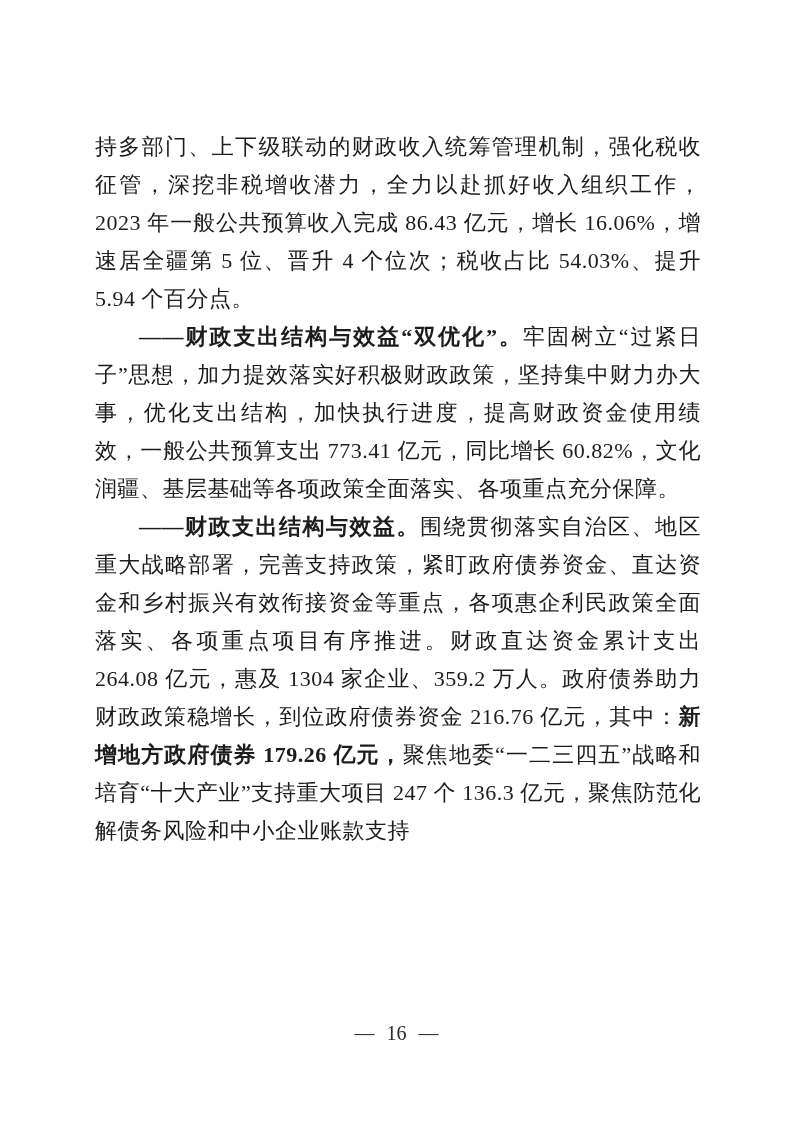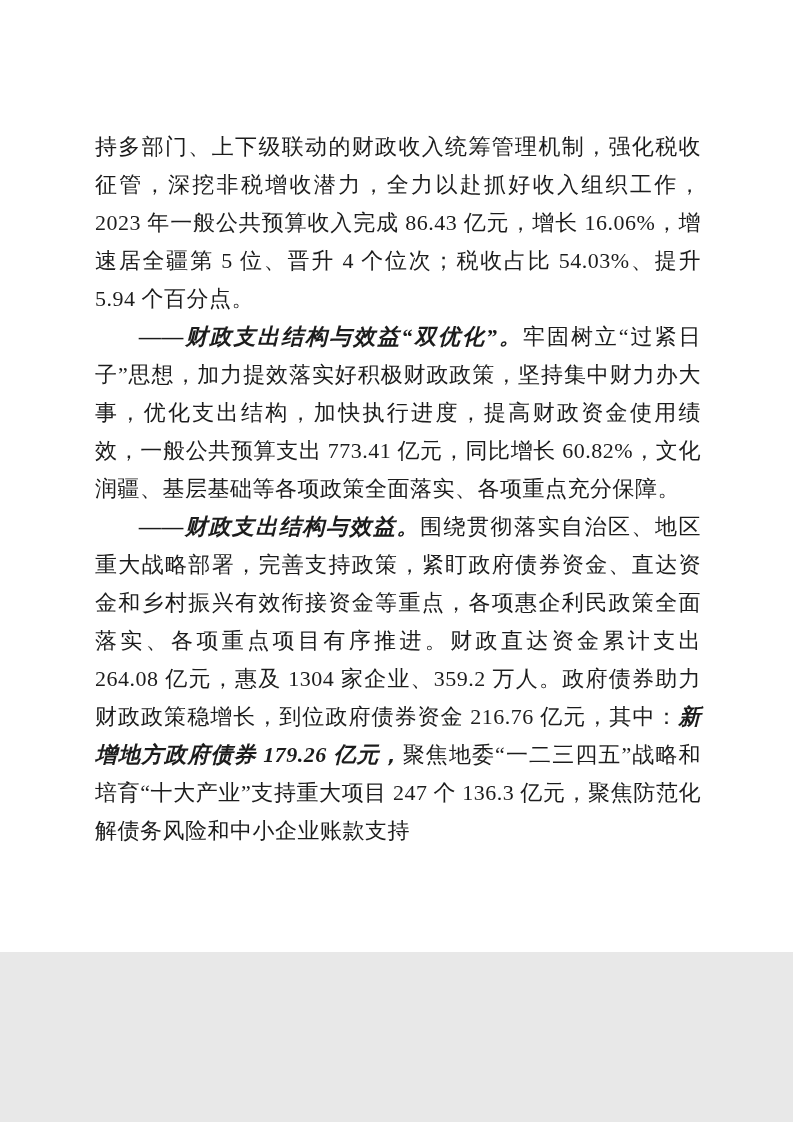--- a/index.html
+++ b/index.html
@@ -3,21 +3,21 @@
 <meta charset="utf-8">
 <style>
   html, body {
     margin: 0;
     padding: 0;
     background: #e8e8e8;
   }
   .page {
     position: relative;
     width: 793px;
-    height: 952px;
+    height: 1122px;
     margin: 0 auto;
     background: #ffffff;
     overflow: hidden;
     font-family: "Liberation Serif", "DejaVu Serif", serif;
     color: #1c1c1c;
   }
   .content {
     position: absolute;
     left: 95px;
     top: 128px;
@@ -33,21 +33,20 @@
     letter-spacing: 0.5px;
   }
   .content p.indent {
     text-indent: 2em;
   }
   .content p.heading span {
     font-weight: 700;
   }
   .run-bold {
     font-weight: 700;
-    font-style: italic;
   }
   .footer {
     position: absolute;
     left: 0;
     top: 1018px;
     width: 100%;
     text-align: center;
     font-size: 20px;
     line-height: 30px;
     color: #2a2a2a;
@@ -61,14 +60,17 @@
 <body>
 
 <div class="page">
 
   <main class="content" id="doc-body">
       <p class="body-para"><span>持多部门、上下级联动的财政收入统筹管理机制，强化税收征管，深挖非税增收潜力，全力以赴抓好收入组织工作，2023 年一般公共预算收入完成 86.43 亿元，增长 16.06%，增速居全疆第 5 位、晋升 4 个位次；税收占比 54.03%、提升 5.94 个百分点。</span></p>
       <p class="indent body-para"><span class="run-bold">——财政支出结构与效益“双优化”。</span><span>牢固树立“过紧日子”思想，加力提效落实好积极财政政策，坚持集中财力办大事，优化支出结构，加快执行进度，提高财政资金使用绩效，一般公共预算支出 773.41 亿元，同比增长 60.82%，文化润疆、基层基础等各项政策全面落实、各项重点充分保障。</span></p>
       <p class="indent body-para"><span class="run-bold">——财政支出结构与效益。</span><span>围绕贯彻落实自治区、地区重大战略部署，完善支持政策，紧盯政府债券资金、直达资金和乡村振兴有效衔接资金等重点，各项惠企利民政策全面落实、各项重点项目有序推进。财政直达资金累计支出 264.08 亿元，惠及 1304 家企业、359.2 万人。政府债券助力财政政策稳增长，到位政府债券资金 216.76 亿元，其中：</span><span class="run-bold">新增地方政府债券 179.26 亿元，</span><span>聚焦地委“一二三四五”战略和培育“十大产业”支持重大项目 247 个 136.3 亿元，聚焦防范化解债务风险和中小企业账款支持</span></p>
     </main>
 
+  <footer class="footer">
+    <span class="dash">—</span><span>16</span><span class="dash">—</span>
+  </footer>
 
 </div>
 
 </body></html>

